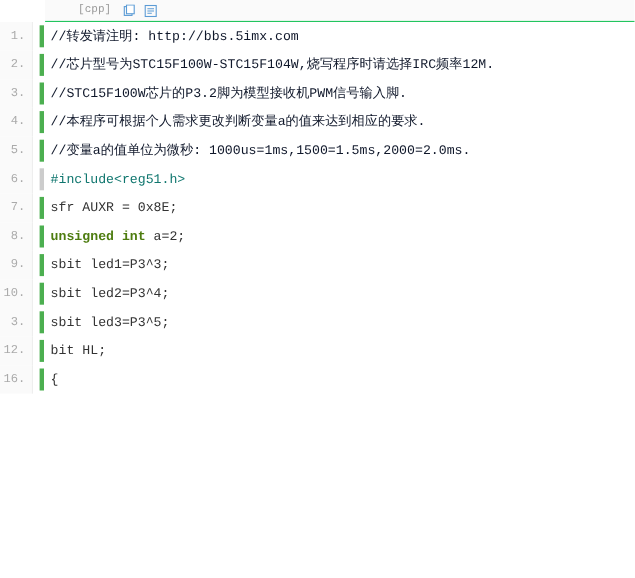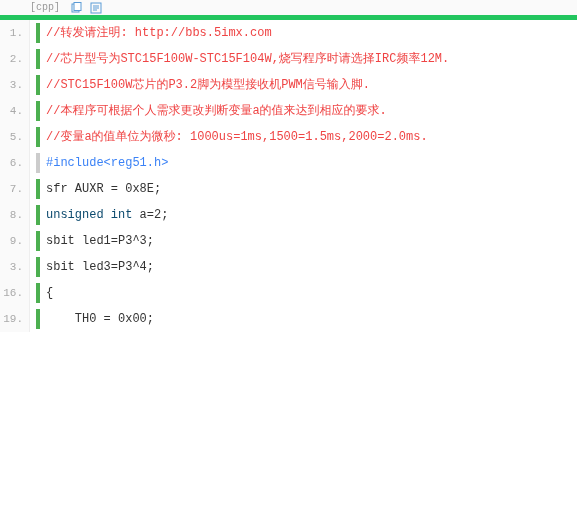--- a/index.html
+++ b/index.html
@@ -7,23 +7,24 @@
     font-family: Consolas, "Courier New", monospace;
     font-size: 12px;
     background: #fff;
     width: 577px;
     overflow: hidden;
   }
   .header {
     display: flex;
     align-items: center;
     height: 20px;
-    border-bottom: 5px solid #22c55e;
+    border-bottom: 1px solid #22c55e;
     background: #fafafa;
     padding-left: 30px;
+    margin-left: 41px;
   }
   .lang-tag {
     color: #999;
     font-size: 10px;
     margin-right: 10px;
   }
   .icon-btn {
     width: 12px; height: 12px;
     margin-right: 8px;
     display: inline-block;
@@ -50,23 +51,23 @@
     background: #4caf50;
     margin: 3px 6px 3px 6px;
   }
   .bar-grey { background: #ccc; }
   .code {
     flex: 1;
     line-height: 26px;
     white-space: pre;
     color: #333;
   }
-  .cm { color: #ef4444; }            
-  .pp { color: #3b82f6; }               
-  .kw { color: #0c4a6e; font-weight: normal; }
+  .cm { color: #0f172a; }            
+  .pp { color: #0f766e; }               
+  .kw { color: #4d7c0f; font-weight: bold; }
 </style>
 </head>
 <body>
 
 <div class="header">
   <span class="lang-tag">[cpp]</span>
   <span class="icon-btn">
     <svg viewBox="0 0 12 12">
         <rect x="2" y="2" width="7" height="8" fill="none" stroke="#5b9bd5" stroke-width="1"></rect>
         <rect x="4" y="0.5" width="7" height="8" fill="#fff" stroke="#5b9bd5" stroke-width="1"></rect>
@@ -122,27 +123,32 @@
       <div class="lnum">8.</div>
       <div class="bar"></div>
       <div class="code"><span class="kw">unsigned</span><span> </span><span class="kw">int</span><span> a=2;</span></div>
     </div>
     <div class="line">
       <div class="lnum">9.</div>
       <div class="bar"></div>
       <div class="code"><span>sbit led1=P3^3;</span></div>
     </div>
     <div class="line">
+      <div class="lnum">10.</div>
+      <div class="bar"></div>
+      <div class="code"><span>sbit led2=P3^4;</span></div>
+    </div>
+    <div class="line">
       <div class="lnum">3.</div>
       <div class="bar"></div>
-      <div class="code"><span>sbit led3=P3^4;</span></div>
+      <div class="code"><span>sbit led3=P3^5;</span></div>
+    </div>
+    <div class="line">
+      <div class="lnum">12.</div>
+      <div class="bar"></div>
+      <div class="code"><span>bit HL;</span></div>
     </div>
     <div class="line">
       <div class="lnum">16.</div>
       <div class="bar"></div>
       <div class="code"><span>{</span></div>
     </div>
-    <div class="line">
-      <div class="lnum">19.</div>
-      <div class="bar"></div>
-      <div class="code"><span>    TH0 = 0x00;</span></div>
-    </div>
   </div>
 
 </body></html>

